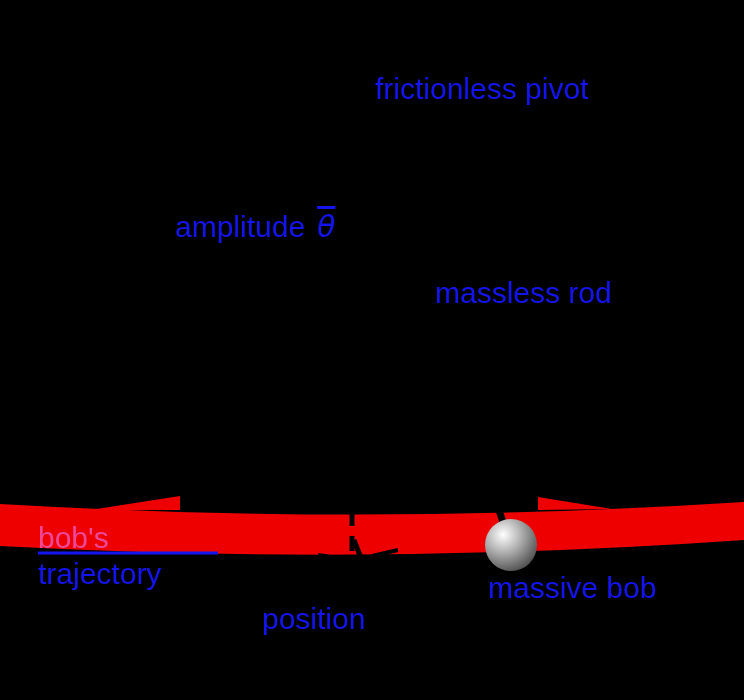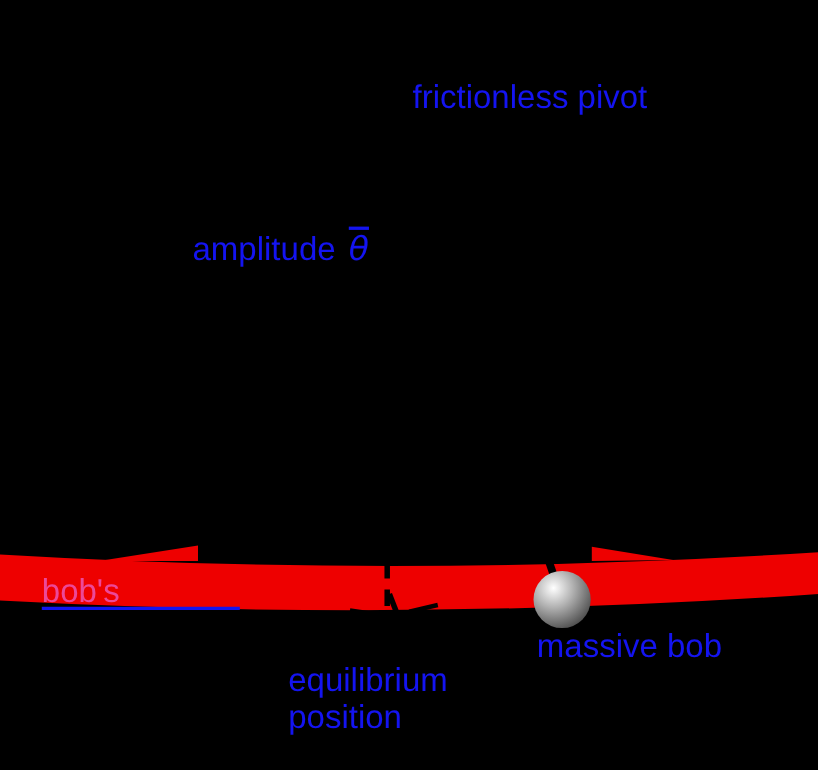--- a/index.html
+++ b/index.html
@@ -69,24 +69,25 @@
 
     <line x1="38" y1="553" x2="218" y2="553" stroke-width="3" stroke="#1414f0"></line>
   </svg>
 
   <div class="lbl" style="left: 375px; top: 72px; color: rgb(20, 20, 240);">frictionless pivot</div>
 
   <div class="lbl" style="left: 175px; top: 210px; color: rgb(20, 20, 240); text-align: center;">
     <span>amplitude</span><span class="theta">θ</span>
   </div>
 
+  <div class="lbl" style="left: 435px; top: 276px; color: rgb(20, 20, 240);">massless rod</div>
 
   <div class="lbl" style="left: 38px; top: 521px; color: #ec4899;">bob's</div>
 
+  <div class="lbl" style="left: 38px; top: 557px; color: rgb(20, 20, 240);">trajectory</div>
 
   <div class="lbl two-line" style="left: 262px; top: 602px; color: rgb(20, 20, 240);">
-    <span>equilibrium</span>
     <span>position</span>
   </div>
 
   <div class="lbl" style="left: 488px; top: 571px; color: rgb(20, 20, 240);">massive bob</div>
 
 </div>
 
 </body></html>

